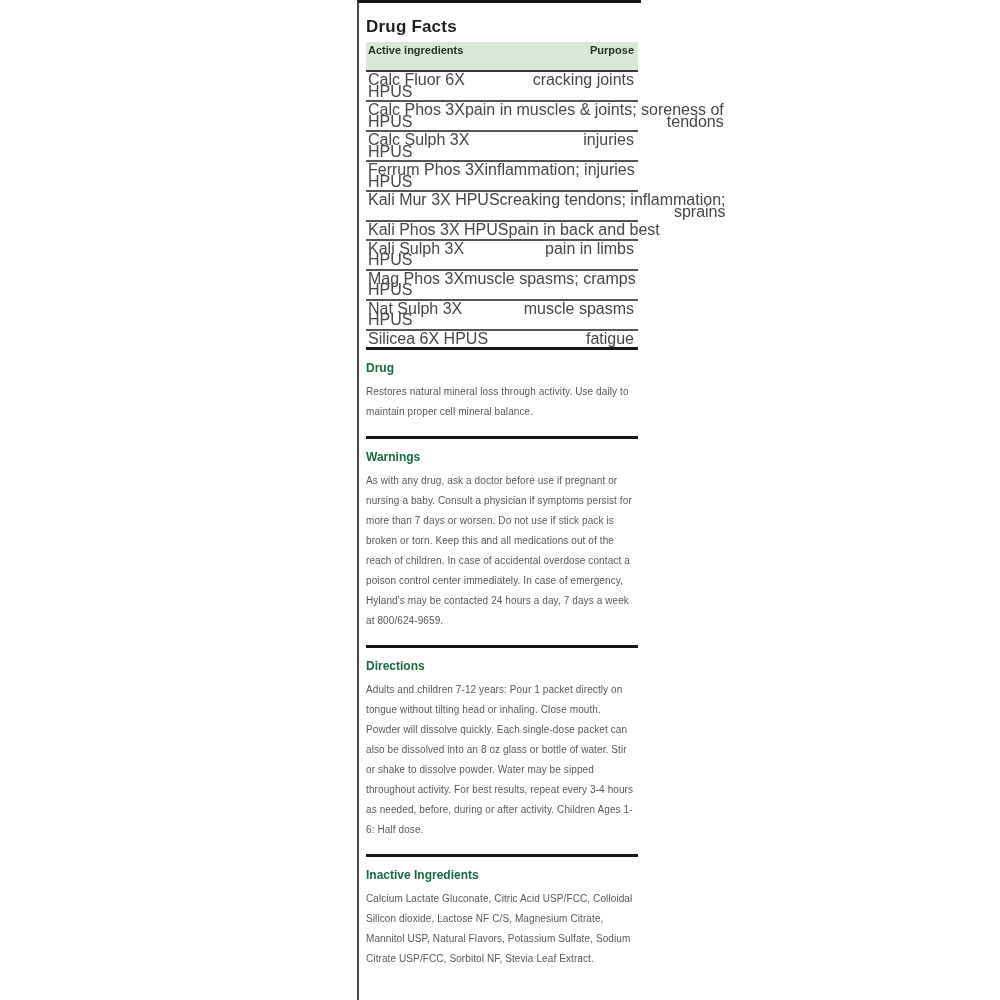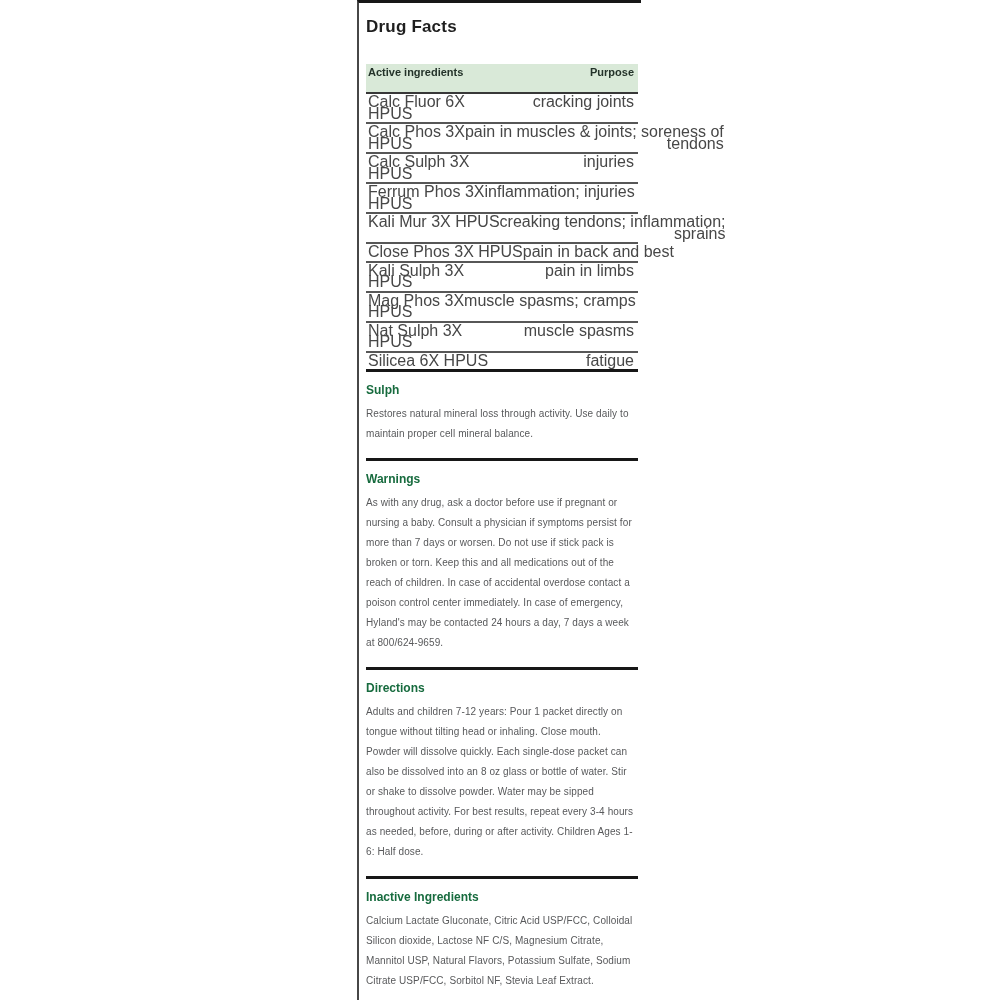--- a/index.html
+++ b/index.html
@@ -21,21 +21,21 @@
     border-left: 2px solid #474747;
     border-top: 3px solid #171717;
     padding: 12px 3px 0 7px;
     background: #ffffff;
   }
   .title {
     font-size: 17px;
     font-weight: bold;
     color: #1f1f1f;
     letter-spacing: 0.2px;
-    margin: 2px 0 27px 0;
+    margin: 2px 0 5px 0;
   }
   
   .ing-table {
     width: 100%;
   }
   .ing-head {
     display: flex;
     justify-content: space-between;
     align-items: center;
     background: #d9e9d8;
@@ -121,21 +121,21 @@
       <span class="ing-name">Ferrum Phos 3X
 HPUS</span>
       <span class="ing-purpose">inflammation; injuries</span>
     </div>
     <div class="ing-row">
       <span class="ing-name">Kali Mur 3X HPUS</span>
       <span class="ing-purpose">creaking tendons; inflammation;
 sprains</span>
     </div>
     <div class="ing-row">
-      <span class="ing-name">Close Phos 3X HPUS</span>
+      <span class="ing-name">Kali Phos 3X HPUS</span>
       <span class="ing-purpose">pain in back and best</span>
     </div>
     <div class="ing-row">
       <span class="ing-name">Kali Sulph 3X
 HPUS</span>
       <span class="ing-purpose">pain in limbs</span>
     </div>
     <div class="ing-row">
       <span class="ing-name">Mag Phos 3X
 HPUS</span>
@@ -146,21 +146,21 @@
 HPUS</span>
       <span class="ing-purpose">muscle spasms</span>
     </div>
     <div class="ing-row">
       <span class="ing-name">Silicea 6X HPUS</span>
       <span class="ing-purpose">fatigue</span>
     </div>
   </div>
 
   <div>
-    <div class="section-heading">Sulph</div>
+    <div class="section-heading">Drug</div>
     <p class="section-body">Restores natural mineral loss through activity. Use daily to maintain proper cell mineral balance.</p>
   </div>
 
   <div class="divider"></div>
 
   <div>
     <div class="section-heading">Warnings</div>
     <p class="section-body">As with any drug, ask a doctor before use if pregnant or nursing a baby. Consult a physician if symptoms persist for more than 7 days or worsen. Do not use if stick pack is broken or torn. Keep this and all medications out of the reach of children. In case of accidental overdose contact a poison control center immediately. In case of emergency, Hyland's may be contacted 24 hours a day, 7 days a week at 800/624-9659.</p>
   </div>
 

